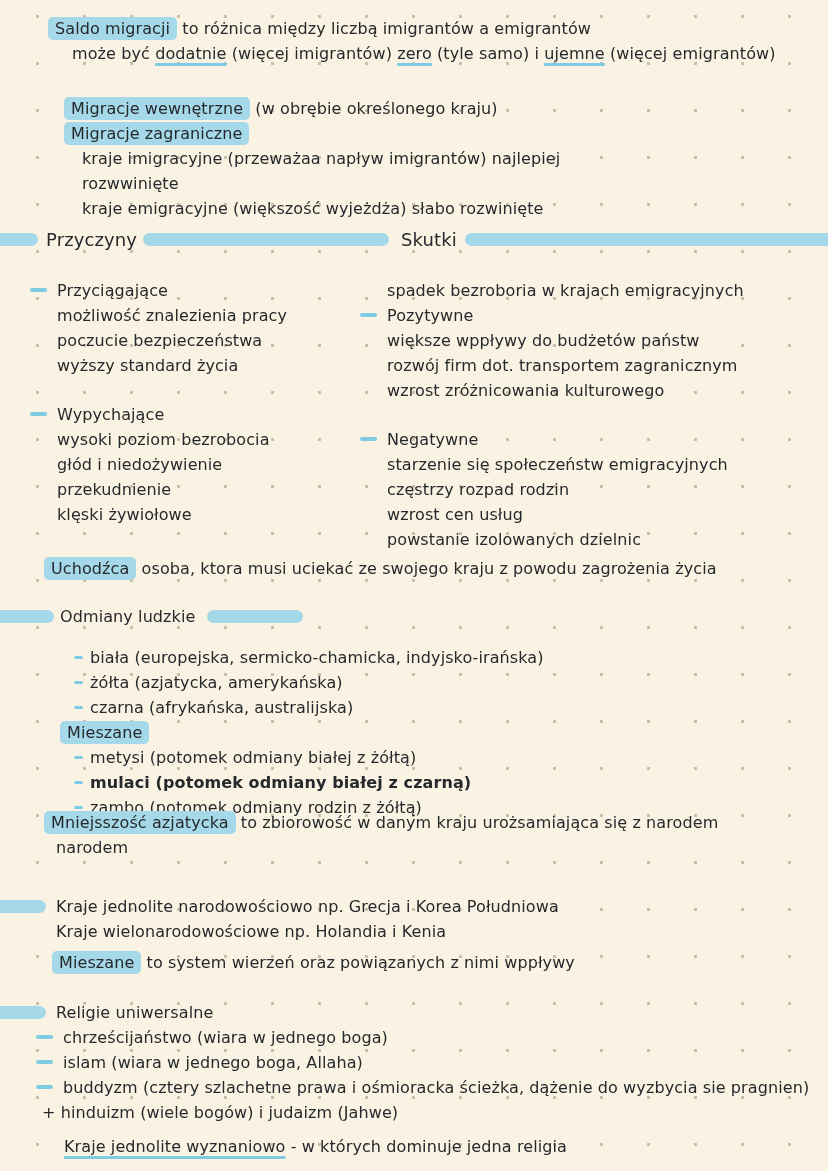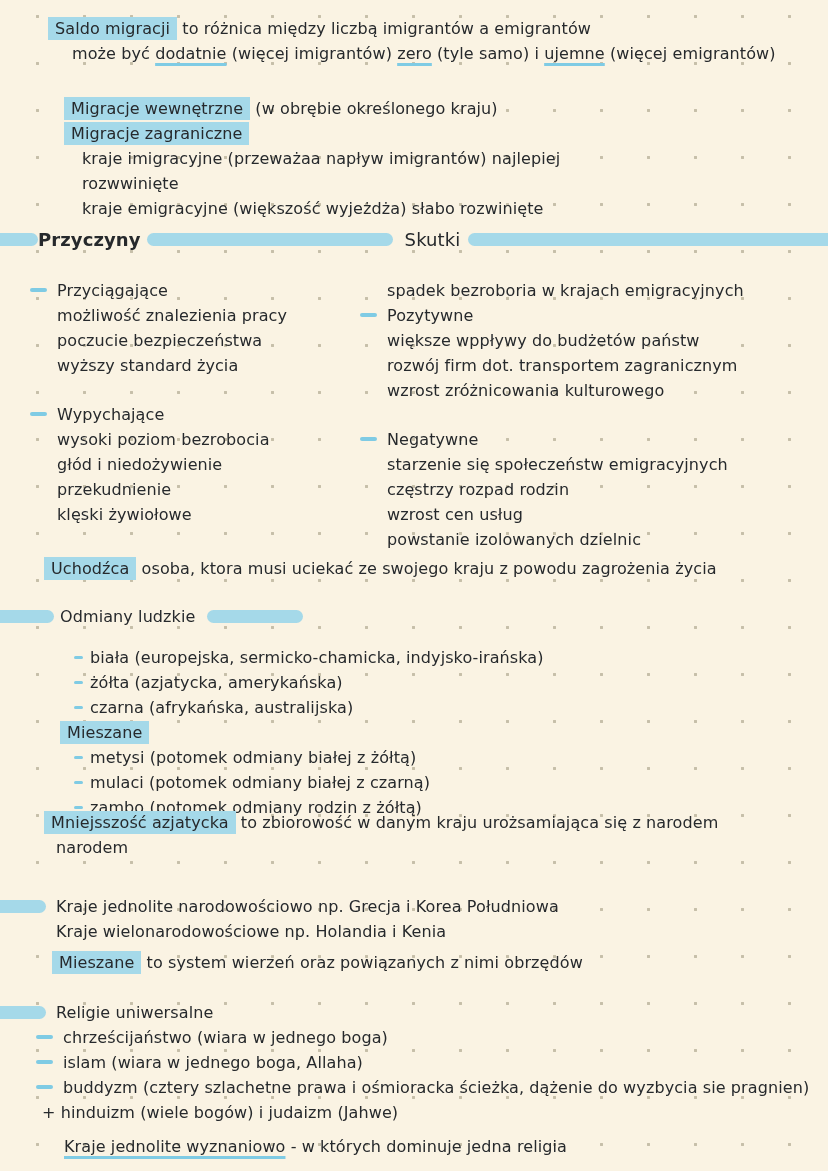--- a/index.html
+++ b/index.html
@@ -17,21 +17,21 @@
     background-image: radial-gradient(circle, #c6bfa9 1.4px, transparent 1.6px);
     background-size: 47px 47px;
     background-position: 14px 40px;
     font-size: 16px;
     letter-spacing: 0.1px;
   }
   .block { position: absolute; white-space: nowrap; }
   .line { line-height: 25px; }
   .hl {
     background: #a5d9e9;
-    border-radius: 0;
+    border-radius: 5px;
     padding: 2px 7px;
     box-decoration-break: clone;
     margin-top: 48px;
   }
   .ul {
     text-decoration: underline;
     text-decoration-color: #7fcbe4;
     text-decoration-thickness: 2.5px;
     text-underline-offset: 4px;
   }
@@ -88,21 +88,21 @@
   <div class="block" style="top:96px; left:64px;">
     <div class="line"><span class="hl">Migracje wewnętrzne</span><span> (w obrębie określonego kraju)</span></div>
     <div class="line"><span class="hl">Migracje zagraniczne</span></div>
     <div class="line" style="padding-left:18px;">kraje imigracyjne (przeważaa napływ imigrantów) najlepiej</div>
     <div class="line" style="padding-left:18px;">rozwwinięte</div>
     <div class="line" style="padding-left:18px;">kraje emigracyjne (większość wyjeżdża) słabo rozwinięte</div>
   </div>
 
   <div class="hdr-row">
     <span class="pill" style="width:38px; height:13px; border-radius:0 8px 8px 0;"></span>
-    <span class="hdr-title" style="margin-left:0;font-weight:bold;">Przyczyny</span>
+    <span class="hdr-title" style="margin-left:8px;">Przyczyny</span>
     <span class="hdr-bar" style="width:246px; margin-left:6px;"></span>
     <span class="hdr-title" style="margin-left:12px;">Skutki</span>
     <span class="hdr-bar" style="flex:1; margin-left:8px; border-radius:8px 0 0 8px;"></span>
   </div>
 
   <div class="cols">
     <div class="col-left">
       <div class="colblock">
         <div class="line"><span class="dash"></span><span>Przyciągające</span></div>
         <div class="line item">możliwość znalezienia pracy</div>
@@ -140,37 +140,37 @@
   </div>
 
   <div class="pill edge" style="top:610px; width:54px;"></div>
   <div class="block" style="top:604px; left:60px;">
     <div class="line"><span>Odmiany ludzkie</span><span class="pill" style="width:96px; margin-left:12px;"></span></div>
     <div class="line" style="padding-left:14px;margin-top:16px;"><span class="dash sm"></span><span>biała (europejska, sermicko-chamicka, indyjsko-irańska)</span></div>
     <div class="line" style="padding-left:14px;"><span class="dash sm"></span><span>żółta (azjatycka, amerykańska)</span></div>
     <div class="line" style="padding-left:14px;"><span class="dash sm"></span><span>czarna (afrykańska, australijska)</span></div>
     <div class="line"><span class="hl">Mieszane</span></div>
     <div class="line" style="padding-left:14px;"><span class="dash sm"></span><span>metysi (potomek odmiany białej z żółtą)</span></div>
-    <div class="line" style="padding-left:14px;"><span class="dash sm"></span><span>mulaci (potomek odmiany białej z czarną)</span></div>
+    <div class="line" style="padding-left:14px;font-weight:bold;"><span class="dash sm"></span><span>mulaci (potomek odmiany białej z czarną)</span></div>
     <div class="line" style="padding-left:14px;"><span class="dash sm"></span><span>zambo (potomek odmiany rodzin z żółtą)</span></div>
   </div>
 
   <div class="block" style="top:810px; left:44px;">
     <div class="line"><span class="hl">Mniejsszość azjatycka</span><span> to zbiorowość w danym kraju urożsamiająca się z narodem</span></div>
     <div class="line" style="padding-left:12px;">narodem</div>
   </div>
 
   <div class="pill edge" style="top:900px; width:46px;"></div>
   <div class="block" style="top:894px; left:56px;">
     <div class="line">Kraje jednolite narodowościowo np. Grecja i Korea Południowa</div>
     <div class="line">Kraje wielonarodowościowe np. Holandia i Kenia</div>
   </div>
 
   <div class="block" style="top:950px; left:52px;">
-    <div class="line"><span class="hl">Mieszane</span><span> to system wierzeń oraz powiązanych z nimi obrzędów</span></div>
+    <div class="line"><span class="hl">Mieszane</span><span> to system wierzeń oraz powiązanych z nimi wppływy</span></div>
   </div>
 
   <div class="pill edge" style="top:1006px; width:46px;"></div>
   <div class="block" style="top:1000px; left:36px;">
     <div class="line" style="padding-left:20px;">Religie uniwersalne</div>
     <div class="line"><span class="dash"></span><span>chrześcijaństwo (wiara w jednego boga)</span></div>
     <div class="line"><span class="dash"></span><span>islam (wiara w jednego boga, Allaha)</span></div>
     <div class="line"><span class="dash"></span><span>buddyzm (cztery szlachetne prawa i ośmioracka ścieżka, dążenie do wyzbycia sie pragnien)</span></div>
     <div class="line" style="padding-left:6px;">+ hinduizm (wiele bogów) i judaizm (Jahwe)</div>
   </div>

